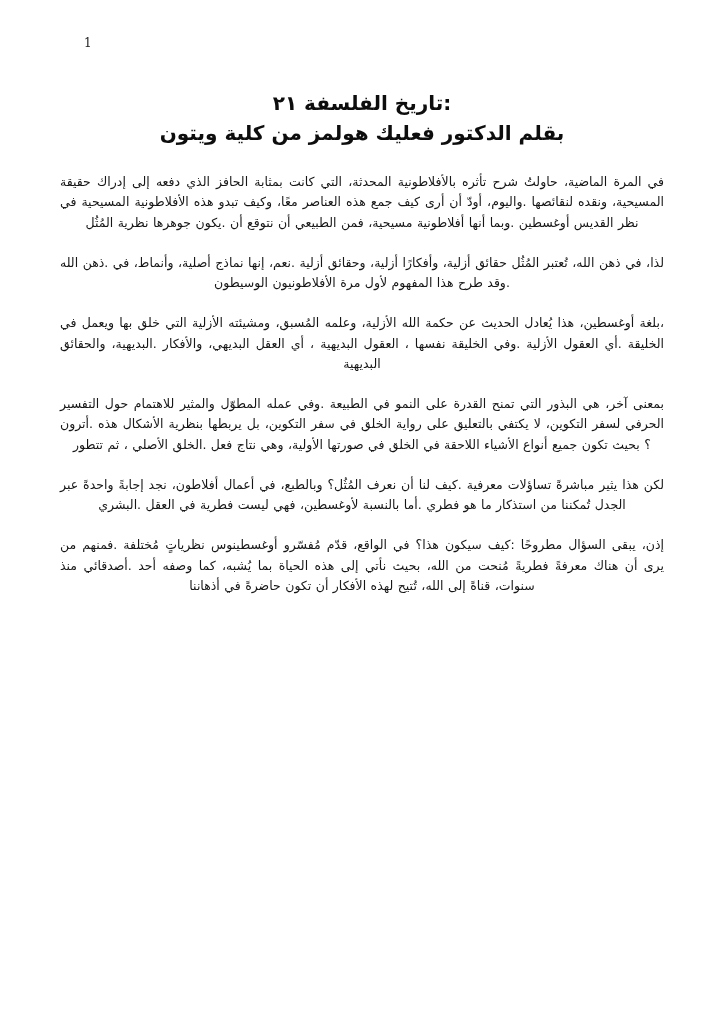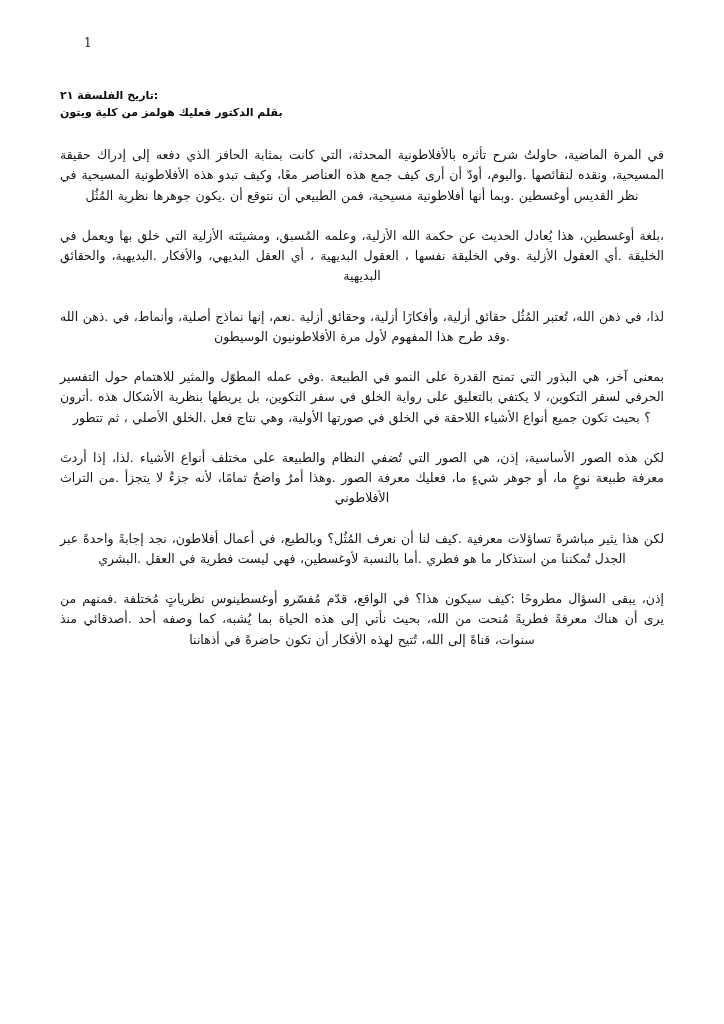--- a/index.html
+++ b/index.html
@@ -26,23 +26,23 @@
     direction: ltr;
   }
   .content {
     position: absolute;
     top: 88px;
     left: 60px;
     right: 60px;
     direction: rtl;
   }
   .doc-title {
-    text-align: left;
+    text-align: center;
     font-weight: bold;
-    font-size: 11px;
+    font-size: 20px;
     line-height: 1.5;
     color: #0d0d0d;
     margin: 0 0 24px 0;
   }
   .doc-title .title-line {
     display: block;
   }
   .body-text p {
     margin: 12px 0 20px 0;
     font-size: 12.5px;
@@ -62,22 +62,21 @@
 
   <div class="content">
 
     <h1 class="doc-title">
       <span class="title-line">:تاريخ الفلسفة ٢١</span>
       <span class="title-line">بقلم الدكتور فعليك هولمز من كلية ويتون</span>
     </h1>
 
     <div class="body-text">
       <p>في المرة الماضية، حاولتُ شرح تأثره بالأفلاطونية المحدثة، التي كانت بمثابة الحافز الذي دفعه إلى إدراك حقيقة المسيحية، ونقده لنقائصها .واليوم، أودّ أن أرى كيف جمع هذه العناصر معًا، وكيف تبدو هذه الأفلاطونية المسيحية في نظر القديس أوغسطين .وبما أنها أفلاطونية مسيحية، فمن الطبيعي أن نتوقع أن .يكون جوهرها نظرية المُثُل</p>
+      <p>لذا، في ذهن الله، تُعتبر المُثُل حقائق أزلية، وأفكارًا أزلية، وحقائق أزلية .نعم، إنها نماذج أصلية، وأنماط، في .ذهن الله .وقد طرح هذا المفهوم لأول مرة الأفلاطونيون الوسيطون</p>
       <p>،بلغة أوغسطين، هذا يُعادل الحديث عن حكمة الله الأزلية، وعلمه المُسبق، ومشيئته الأزلية التي خلق بها ويعمل في الخليقة .أي العقول الأزلية .وفي الخليقة نفسها ، العقول البديهية ، أي العقل البديهي، والأفكار .البديهية، والحقائق البديهية</p>
-      <p>لذا، في ذهن الله، تُعتبر المُثُل حقائق أزلية، وأفكارًا أزلية، وحقائق أزلية .نعم، إنها نماذج أصلية، وأنماط، في .ذهن الله .وقد طرح هذا المفهوم لأول مرة الأفلاطونيون الوسيطون</p>
       <p>بمعنى آخر، هي البذور التي تمنح القدرة على النمو في الطبيعة .وفي عمله المطوّل والمثير للاهتمام حول التفسير الحرفي لسفر التكوين، لا يكتفي بالتعليق على رواية الخلق في سفر التكوين، بل يربطها بنظرية الأشكال هذه .أترون ؟ بحيث تكون جميع أنواع الأشياء اللاحقة في الخلق في صورتها الأولية، وهي نتاج فعل .الخلق الأصلي ، ثم تتطور</p>
-      <p>لكن هذه الصور الأساسية، إذن، هي الصور التي تُضفي النظام والطبيعة على مختلف أنواع الأشياء .لذا، إذا أردتَ معرفة طبيعة نوعٍ ما، أو جوهر شيءٍ ما، فعليك معرفة الصور .وهذا أمرٌ واضحٌ تمامًا، لأنه جزءٌ لا يتجزأ .من التراث الأفلاطوني</p>
       <p>لكن هذا يثير مباشرةً تساؤلات معرفية .كيف لنا أن نعرف المُثُل؟ وبالطبع، في أعمال أفلاطون، نجد إجابةً واحدةً عبر الجدل تُمكننا من استذكار ما هو فطري .أما بالنسبة لأوغسطين، فهي ليست فطرية في العقل .البشري</p>
       <p>إذن، يبقى السؤال مطروحًا :كيف سيكون هذا؟ في الواقع، قدّم مُفسّرو أوغسطينوس نظرياتٍ مُختلفة .فمنهم من يرى أن هناك معرفةً فطريةً مُنحت من الله، بحيث نأتي إلى هذه الحياة بما يُشبه، كما وصفه أحد .أصدقائي منذ سنوات، قناةً إلى الله، تُتيح لهذه الأفكار أن تكون حاضرةً في أذهاننا</p>
     </div>
 
   </div>
 </div>
 
 </body></html>

